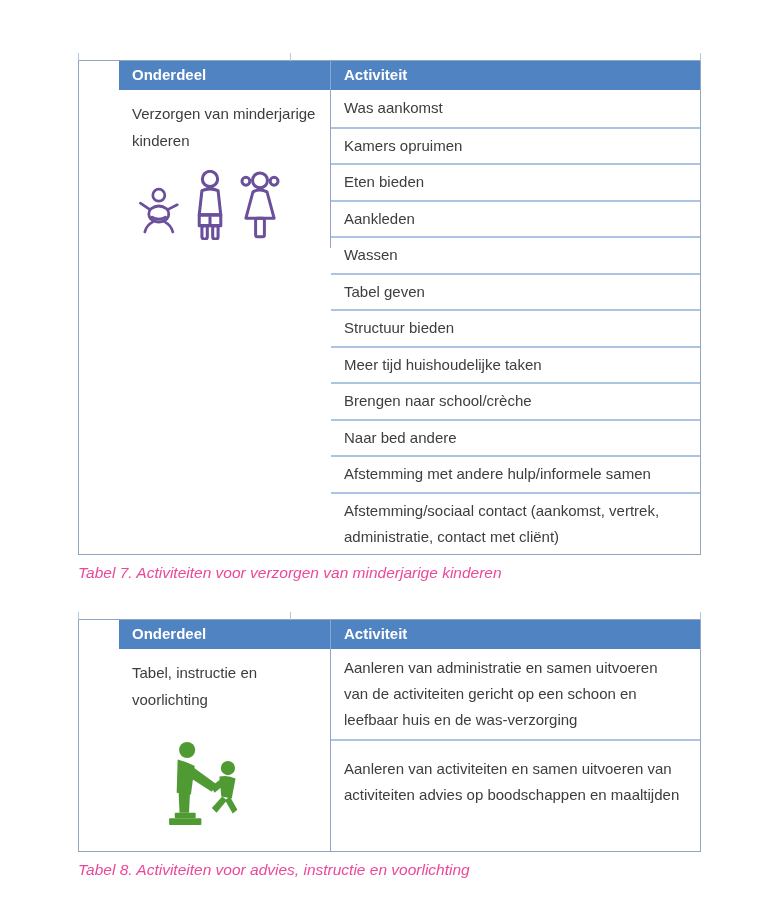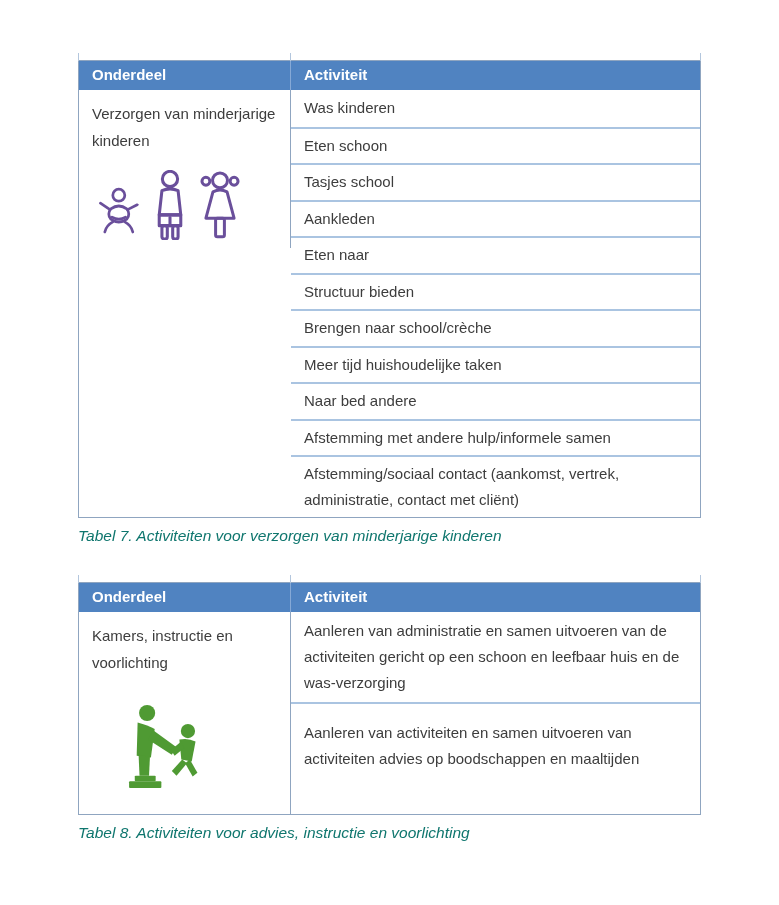--- a/index.html
+++ b/index.html
@@ -11,20 +11,21 @@
   }
   .page { position: relative; width: 779px; height: 905px; background: #fff; }
 
   
   .tbl {
     position: relative;
     margin-left: 78px;
     width: 623px;
     border: 1px solid #8fa5c0;
     background: #fff;
+    padding-left: 40px;
   }
   .tbl.t7 { margin-top: 60px; }
   .tbl.t8 { margin-top: 37px; }
 
   .tick { position: absolute; top: -8px; width: 1px; height: 8px; background: #b3c6dd; }
   .tick.t-left { left: -1px; }
   .tick.t-mid { left: 211px; }
   .tick.t-right { right: -1px; }
 
   .thead { display: flex; background: #5083c1; }
@@ -53,21 +54,21 @@
   }
   .act-row:first-child { border-top: none; }
   .act-row.tall { min-height: 57.5px; }
   .act-row.t8-row1 { min-height: 90px; }
   .act-row.t8-row2 { min-height: 85px; }
 
   .caption {
     margin: 9px 0 12px 78px;
     font-style: italic;
     font-size: 15.5px;
-    color: #0f766e;
+    color: #ec4899;
   }
 
   
   .icon-row { display: flex; align-items: flex-end; gap: 8px; margin-top: 16px; margin-left: 2px; }
   .green-icon-wrap { margin-top: 26px; margin-left: 20px; }
 </style>
 </head>
 <body>
 
 <div class="page">
@@ -110,49 +111,50 @@
             <circle cx="9" cy="12" r="4.5"></circle>
             <circle cx="41" cy="12" r="4.5"></circle>
             <circle cx="25" cy="11" r="8.5"></circle>
             <path d="M17 24 Q25 20 33 24 L41 54 L9 54 Z"></path>
             <rect x="20" y="54" width="10" height="21" rx="2"></rect>
           </svg>
         </div>
       </div>
 
       <div class="cell-activiteit">
-        <div class="act-row">Was kinderen</div>
-        <div class="act-row">Eten schoon</div>
-        <div class="act-row">Tasjes school</div>
+        <div class="act-row">Was aankomst</div>
+        <div class="act-row">Kamers opruimen</div>
+        <div class="act-row">Eten bieden</div>
         <div class="act-row">Aankleden</div>
-        <div class="act-row">Eten naar</div>
+        <div class="act-row">Wassen</div>
+        <div class="act-row">Tabel geven</div>
         <div class="act-row">Structuur bieden</div>
+        <div class="act-row">Meer tijd huishoudelijke taken</div>
         <div class="act-row">Brengen naar school/crèche</div>
-        <div class="act-row">Meer tijd huishoudelijke taken</div>
         <div class="act-row">Naar bed andere</div>
         <div class="act-row">Afstemming met andere hulp/informele samen</div>
         <div class="act-row tall">Afstemming/sociaal contact (aankomst, vertrek, administratie, contact met cliënt)</div>
       </div>
     </div>
   </div>
   <div class="caption">Tabel 7. Activiteiten voor verzorgen van minderjarige kinderen</div>
 
   <div class="tbl t8">
     <span class="tick t-left"></span>
     <span class="tick t-mid"></span>
     <span class="tick t-right"></span>
 
     <div class="thead">
       <div class="th col-onderdeel">Onderdeel</div>
       <div class="th col-activiteit">Activiteit</div>
     </div>
 
     <div class="tbody">
       <div class="cell-onderdeel">
-        <div>Kamers, instructie en voorlichting</div>
+        <div>Tabel, instructie en voorlichting</div>
         <div class="green-icon-wrap">
           
           <svg width="112" height="96" viewBox="0 0 118 100" fill="#4f9a33">
             <circle cx="37" cy="11" r="8.5"></circle>
             <path d="M27 21 Q38 24 45 28 L41 58 L26 56 Z"></path>
             <path d="M43 29 L68 47 L63 55 L38 39 Z"></path>
             <path d="M28 55 L40 57 L39 77 L29 77 Z"></path>
             <rect x="24" y="77" width="22" height="6" rx="1"></rect>
             <rect x="18" y="83" width="34" height="7" rx="1"></rect>
             <circle cx="80" cy="30" r="7.5"></circle>

